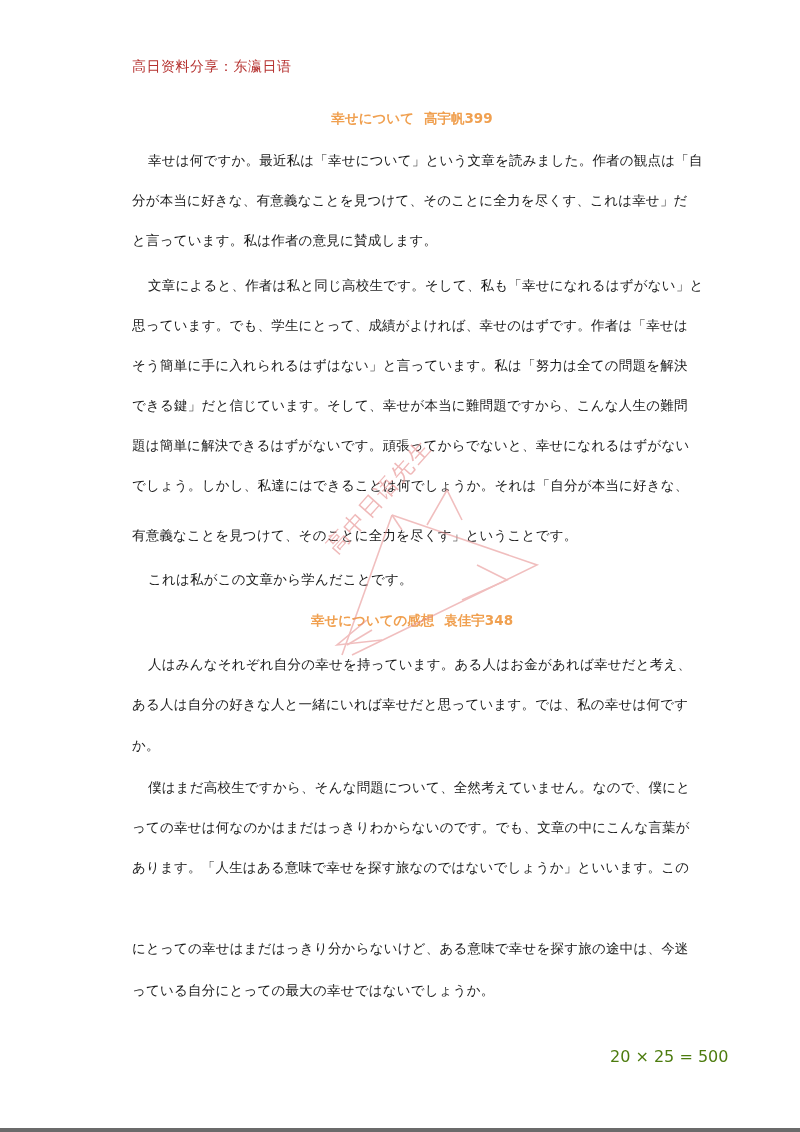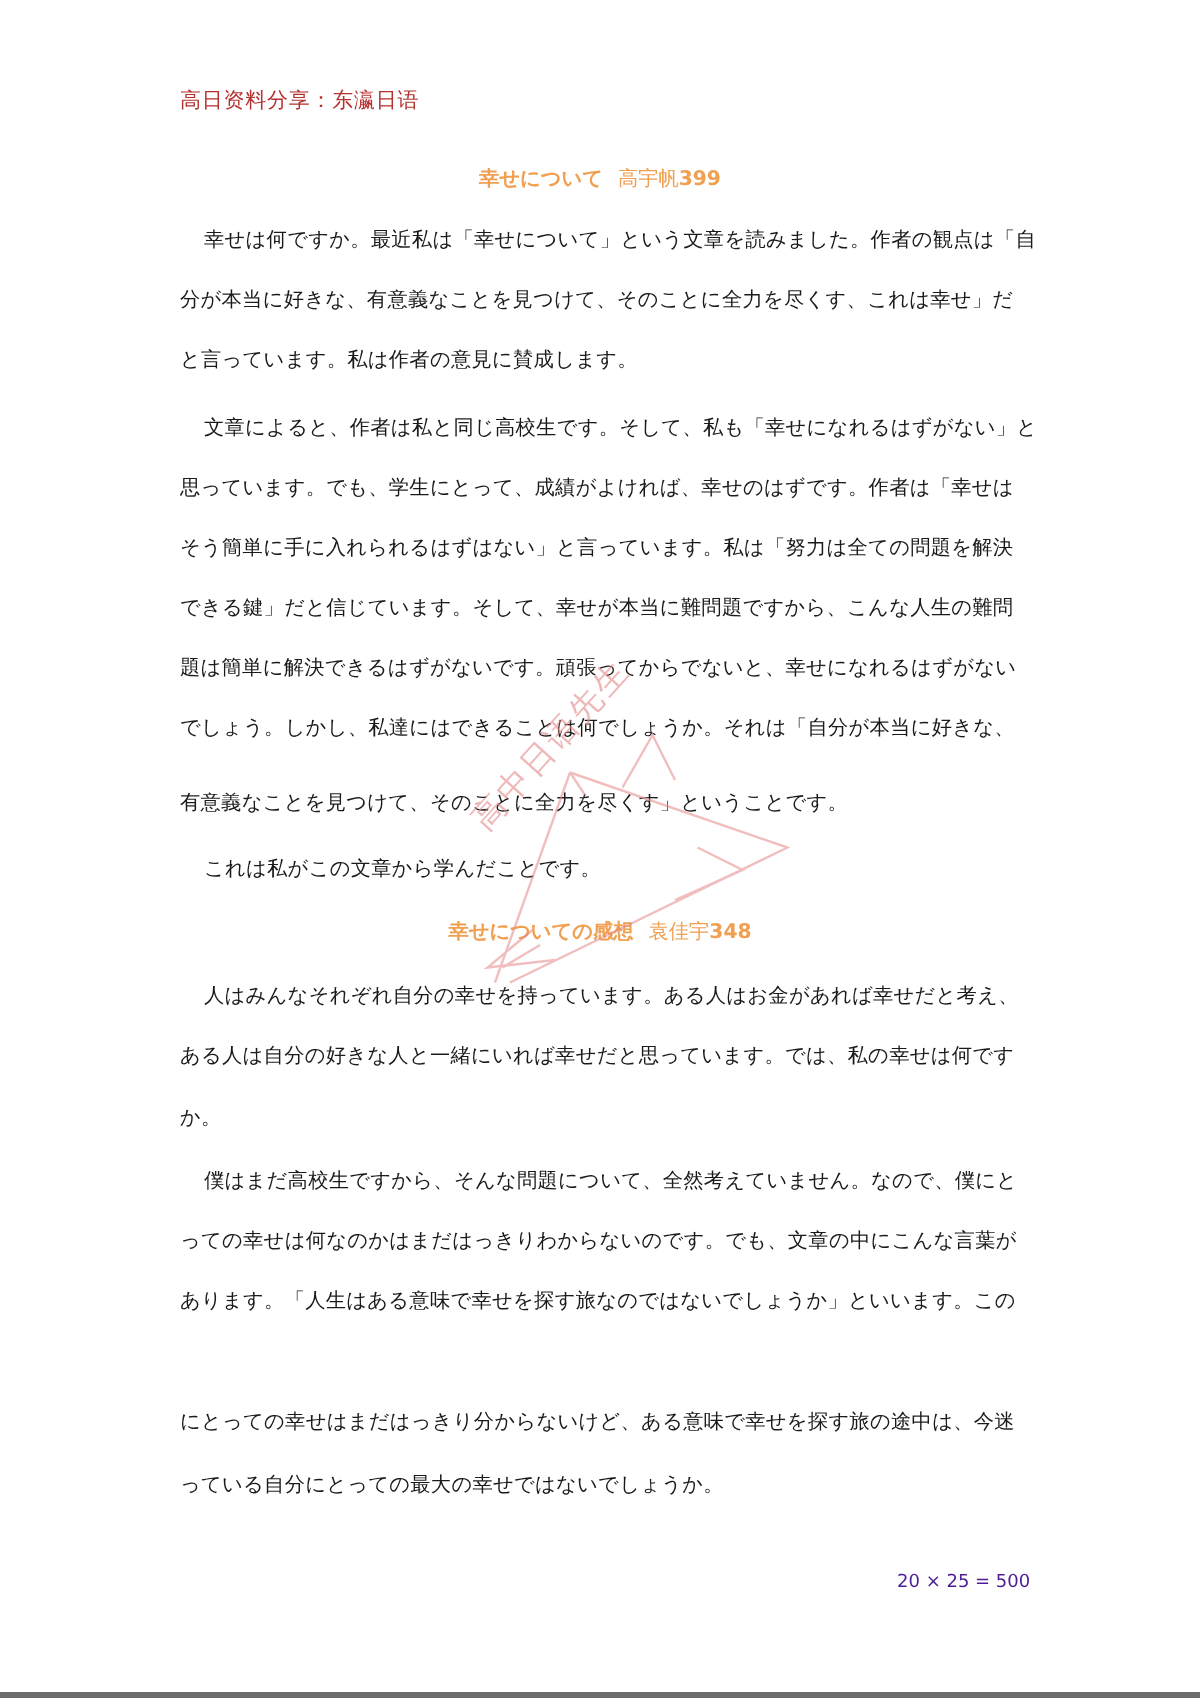--- a/index.html
+++ b/index.html
@@ -10,21 +10,21 @@
     body {
       width: 800px;
       height: 1132px;
       position: relative;
       overflow: hidden;
       font-family: "DejaVu Sans", "Liberation Sans", sans-serif;
       color: #1a1a1a;
     }
     .page {
       position: absolute;
-      left: 0; top: 0;
+      left: 12px; top: 0;
       width: 660px;
       height: 1128px;
       background: #fff;
     }
     .bottom-rule {
       position: absolute;
       left: 0; top: 1128px;
       width: 800px;
       height: 4px;
       background: #6b6b6b;
@@ -42,42 +42,42 @@
       position: absolute;
       left: 0;
       width: 800px;
       text-align: center;
       font-size: 13.5px;
       font-weight: bold;
       color: #f0a050;
       white-space: pre;
     }
     .essay-title .t-title { }
-    .essay-title .t-author { margin-left: 10px; font-weight: normal; }
+    .essay-title .t-author { margin-left: 10px; font-weight: bold; }
     .essay-title .t-count { }
     .title-1 { top: 110px; }
     .title-2 { top: 612px; }
 
     .line {
       position: absolute;
       left: 120px;
       font-size: 13.5px;
       line-height: 18px;
       white-space: nowrap;
       letter-spacing: 0.2px;
       text-align: center;
     }
     .indent { left: 136px; }
 
     .char-count {
       position: absolute;
       left: 598px;
       top: 1047px;
-      font-size: 12px;
-      color: #4c1d95;
+      font-size: 16px;
+      color: #4d7c0f;
       white-space: pre;
     }
 
     .watermark {
       position: absolute;
       left: 300px;
       top: 470px;
       width: 250px;
       height: 200px;
       pointer-events: none;

